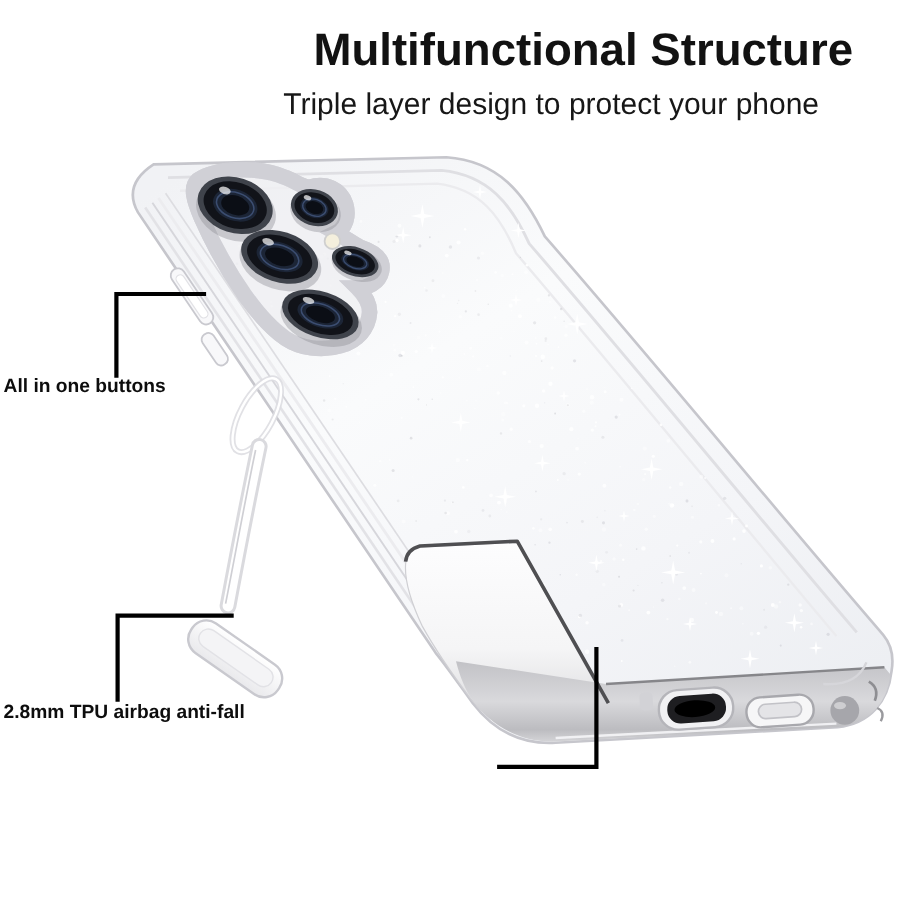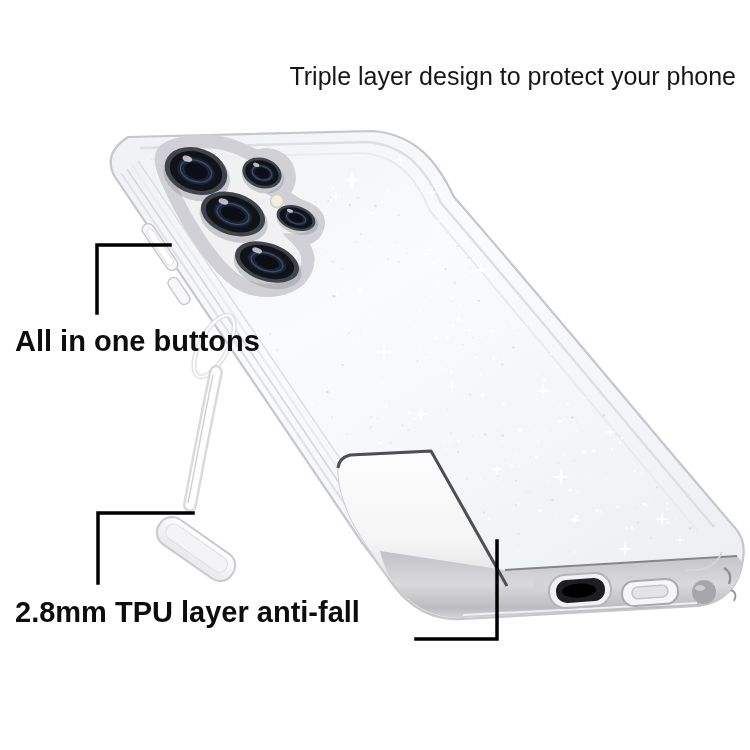--- a/index.html
+++ b/index.html
@@ -6,38 +6,39 @@
   .stage{
     position:relative;width:750px;height:750px;background:#ffffff;overflow:hidden;
     font-family:"Liberation Sans","DejaVu Sans",sans-serif;color:#111;
   }
   .title{
     position:absolute;left:236px;top:23px;width:500px;margin:0;
     font-size:38px;font-weight:bold;line-height:1.05;text-align:center;
     color:#121212;letter-spacing:0px;white-space:nowrap;
   }
   .subtitle{
-    position:absolute;left:236px;top:63px;width:500px;margin:0;
-    font-size:25px;font-weight:400;line-height:1.1;text-align:right;
+    position:absolute;left:236px;top:74px;width:500px;margin:0;
+    font-size:25px;font-weight:400;line-height:1.1;text-align:left;
     color:#171717;white-space:nowrap;
   }
   .callout-label{
-    position:absolute;margin:12px;font-size:29px;font-weight:bold;color:#0d0d0d;
+    position:absolute;margin:0;font-size:16px;font-weight:bold;color:#0d0d0d;
     line-height:1.1;white-space:nowrap;
   }
   .label-buttons{left:3px;top:314px;}
   .label-tpu{left:3px;top:585px;}
   .label-pc{left:298px;top:625px;}
   svg.case-art{position:absolute;left:0;top:0;}
 </style>
 </head>
 <body>
 
 <div class="stage">
 
+  <h1 class="title">Multifunctional Structure</h1>
   <p class="subtitle">Triple layer design to protect your phone</p>
 
   <svg class="case-art" width="750" height="750" viewBox="0 0 750 750">
     <defs>
       <linearGradient id="panelGrad" x1="0.1" y1="0" x2="0.9" y2="1">
         <stop offset="0" stop-color="#f1f2f5"></stop>
         <stop offset="0.35" stop-color="#fafbfc"></stop>
         <stop offset="0.7" stop-color="#f4f5f8"></stop>
         <stop offset="1" stop-color="#eceef2"></stop>
       </linearGradient>
@@ -624,15 +625,15 @@
     </g>
 
     <g stroke="#000000" stroke-width="3.5" fill="none" stroke-linecap="square">
       <path d="M 170,245 L 97,245 L 97,313"></path>
       <path d="M 193,513 L 98,513 L 98,583"></path>
       <path d="M 497,541 L 497,639 L 416,639"></path>
     </g>
   </svg>
 
   <p class="callout-label label-buttons">All in one buttons</p>
-  <p class="callout-label label-tpu">2.8mm TPU layer anti-fall</p>
+  <p class="callout-label label-tpu">2.8mm TPU airbag anti-fall</p>
 
 </div>
 
 </body></html>

